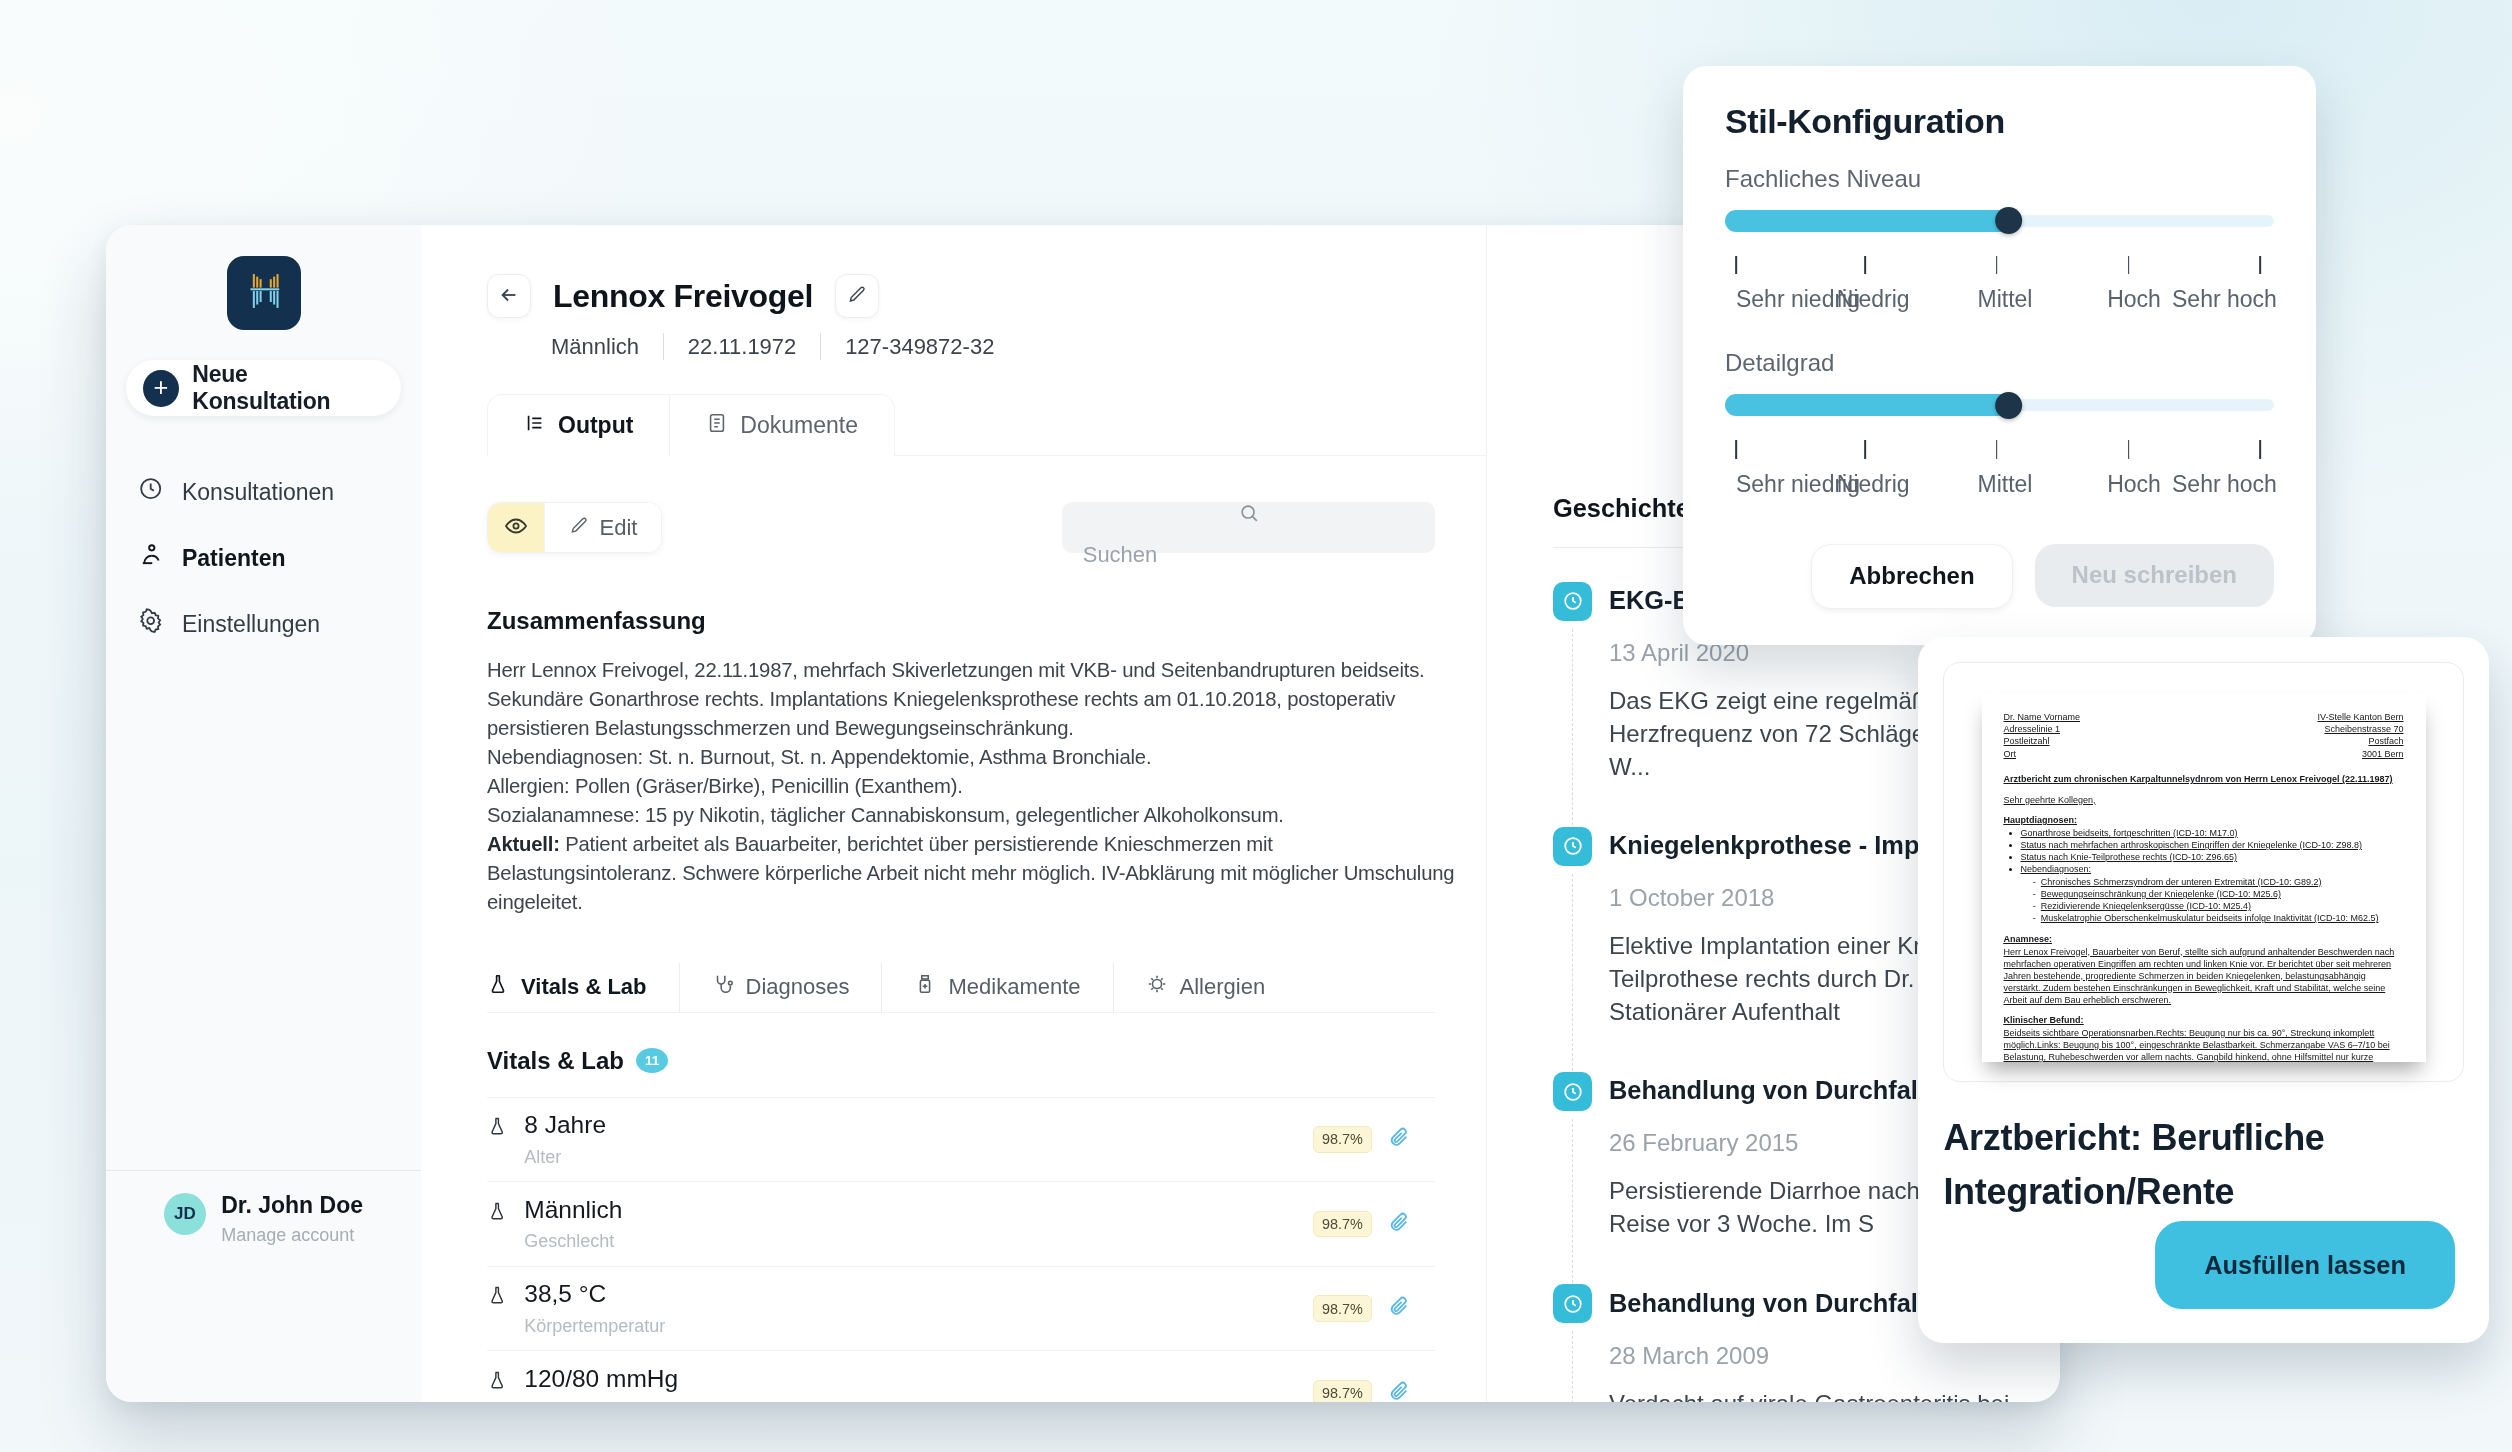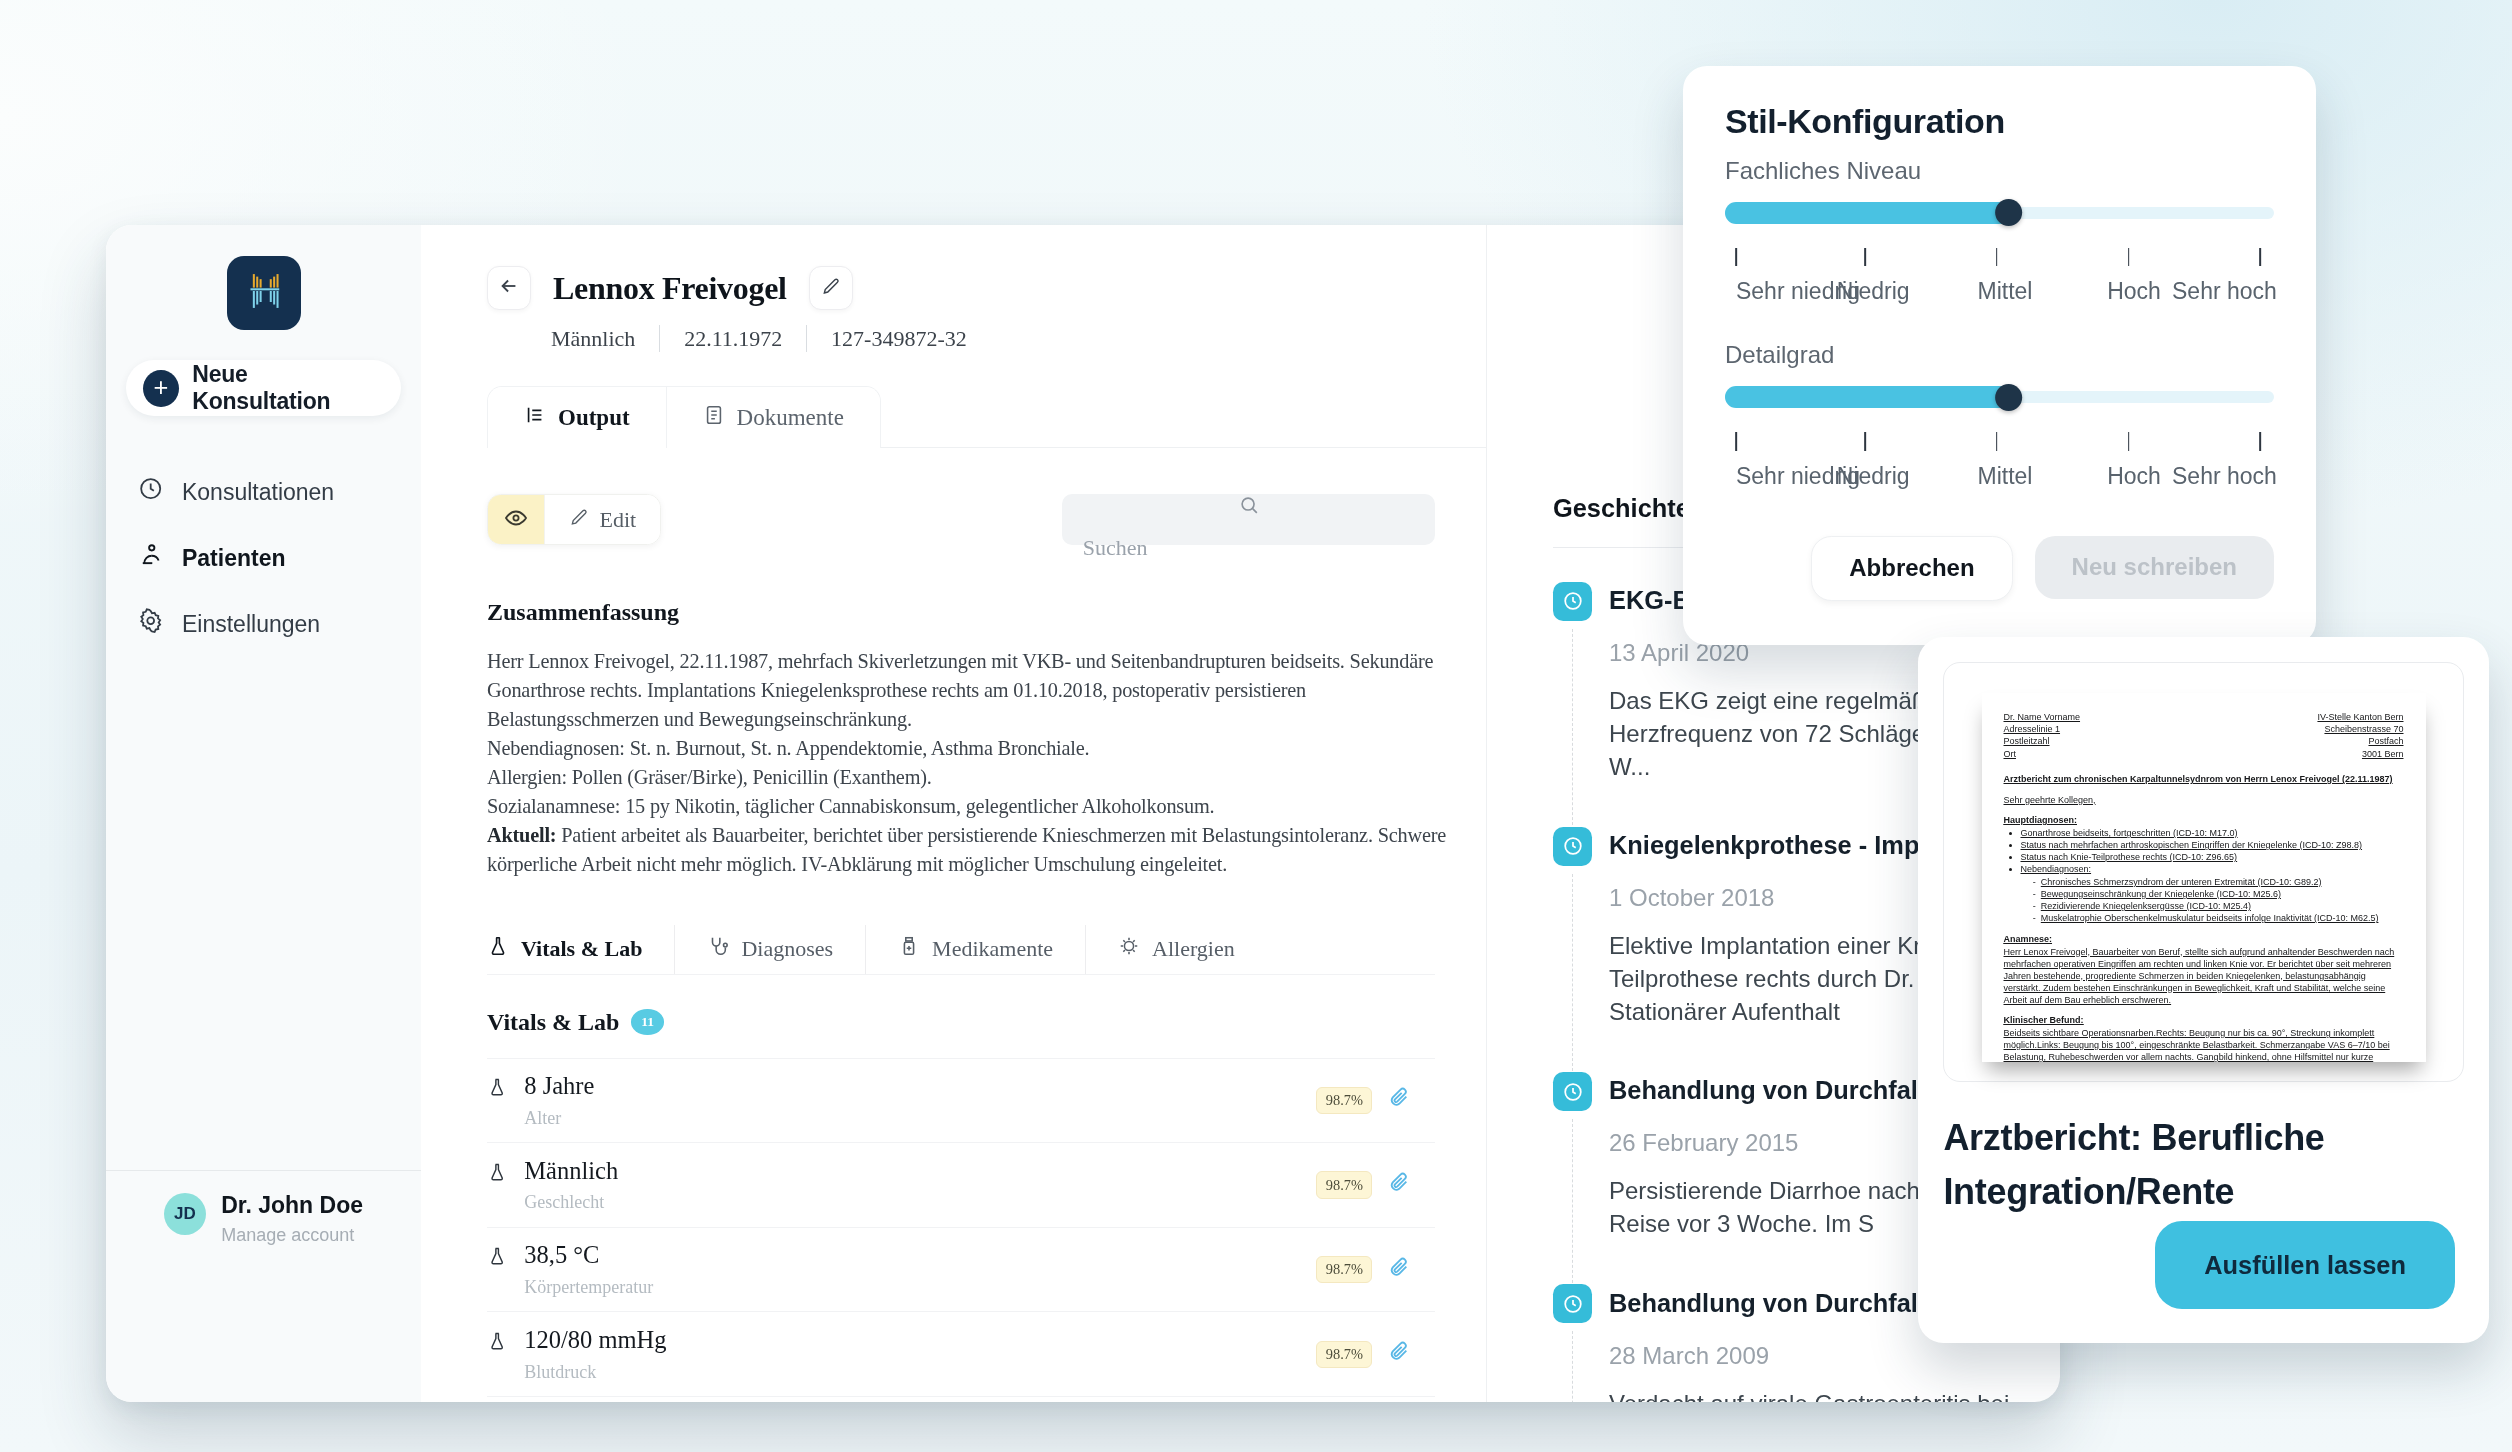--- a/index.html
+++ b/index.html
@@ -34,21 +34,21 @@
   .nav{margin-top:49px;padding:0 32px;display:flex;flex-direction:column;gap:12px;}
   .nav-item{height:54px;display:flex;align-items:center;gap:18.6px;font-size:23px;color:#333c46;cursor:pointer;}
   .nav-item svg{flex:0 0 auto;}
   .nav-item.active{font-weight:700;color:#10161d;}
   .user-block{position:absolute;left:0;right:0;top:945px;border-top:0.8px solid #e6e9eb;padding:22px 25.4px 0;display:flex;align-items:flex-start;gap:15.2px;cursor:pointer;justify-content:center;}
   .avatar{width:42px;height:42px;border-radius:50%;background:#8ce0db;color:#14304f;font-size:17px;font-weight:700;display:flex;align-items:center;justify-content:center;}
   .user-name{font-size:23px;font-weight:700;color:#10161d;line-height:1.1;}
   .user-sub{font-size:18px;color:#a6adb4;margin-top:6.8px;}
 
   
-  .content{flex:1 1 auto;min-width:0;padding:4px 0 0 66px;position:relative;font-family:Liberation Serif, serif;}
+  .content{flex:1 1 auto;min-width:0;padding:12px 0 0 66px;position:relative;}
   .hdr-row{margin-top:37px;display:flex;align-items:center;gap:22px;}
   .icon-btn{width:42px;height:42px;border-radius:12px;background:#fff;border:0.8px solid #ededf0;box-shadow:0 1.7px 4.2px rgba(0,0,0,.04);display:flex;align-items:center;justify-content:center;cursor:pointer;color:#3a424b;}
   .patient-name{font-size:32px;font-weight:700;color:#0e141b;letter-spacing:-0.3px;}
   .meta-row{margin-top:15.2px;margin-left:64px;display:flex;align-items:center;font-size:22px;color:#3c434b;}
   .meta-sep{width:0.8px;height:27px;background:#d9dde1;margin:0 24px;}
   .tabs-wrap{margin-top:34px;border-bottom:0.8px solid #eef0f2;display:flex;}
   .tab-card{display:flex;border:0.8px solid #f0f2f4;border-bottom:none;border-radius:15.2px 15.2px 0 0;overflow:hidden;background:#fff;margin-bottom:-0.8px;justify-content:center;}
   .tab{display:flex;align-items:center;gap:12px;padding:0 36px;height:61px;font-size:23px;color:#5c646d;cursor:pointer;background:#fff;}
   .tab.active{font-weight:700;color:#10161d;}
   .tab + .tab{border-left:0.8px solid #f0f2f4;}
@@ -96,21 +96,21 @@
   .e-date{font-size:24px;color:#9aa2aa;margin-top:24px;}
   .e-body{font-size:24px;color:#3d464e;line-height:33px;margin-top:17px;width:449px;}
 
   
   .stil-card{
     position:absolute;left:1683px;top:66px;width:633px;height:579px;box-sizing:border-box;
     background:#fff;border-radius:24px;box-shadow:0 25.4px 51px rgba(30,55,75,.18);
     padding:36px 42px;z-index:5;
   }
   .stil-title{font-size:34px;font-weight:700;color:#13202e;letter-spacing:-0.4px;}
-  .sl-label{font-size:24px;color:#5d6670;margin-top:16px;}
+  .sl-label{font-size:24px;color:#5d6670;margin-top:24px;}
   .sl-track-wrap{position:relative;height:29px;margin-top:13.5px;}
   .sl-rest{position:absolute;left:0;right:0;top:8.5px;height:12px;border-radius:6.8px;background:#e4f4fa;}
   .sl-fill{position:absolute;left:0;top:3.4px;height:22px;border-radius:12px;background:#49c2e2;}
   .sl-knob{position:absolute;top:0.8px;width:27px;height:27px;border-radius:50%;background:#1e3448;transform:translateX(-55%);box-shadow:0 1.7px 4.2px rgba(0,0,0,.25);cursor:pointer;}
   .ticks{position:relative;height:20.3px;margin-top:20.3px;}
   .tick{position:absolute;top:0;width:1.7px;height:18.6px;background:#2e3640;transform:translateX(-50%);}
   .tick-labels{position:relative;height:29px;margin-top:10.2px;}
   .tlabel{position:absolute;font-size:23px;color:#59636d;white-space:nowrap;transform:translateX(-50%);}
   .tlabel.first{transform:none;}
   .tlabel.last{transform:translateX(-92%);}

